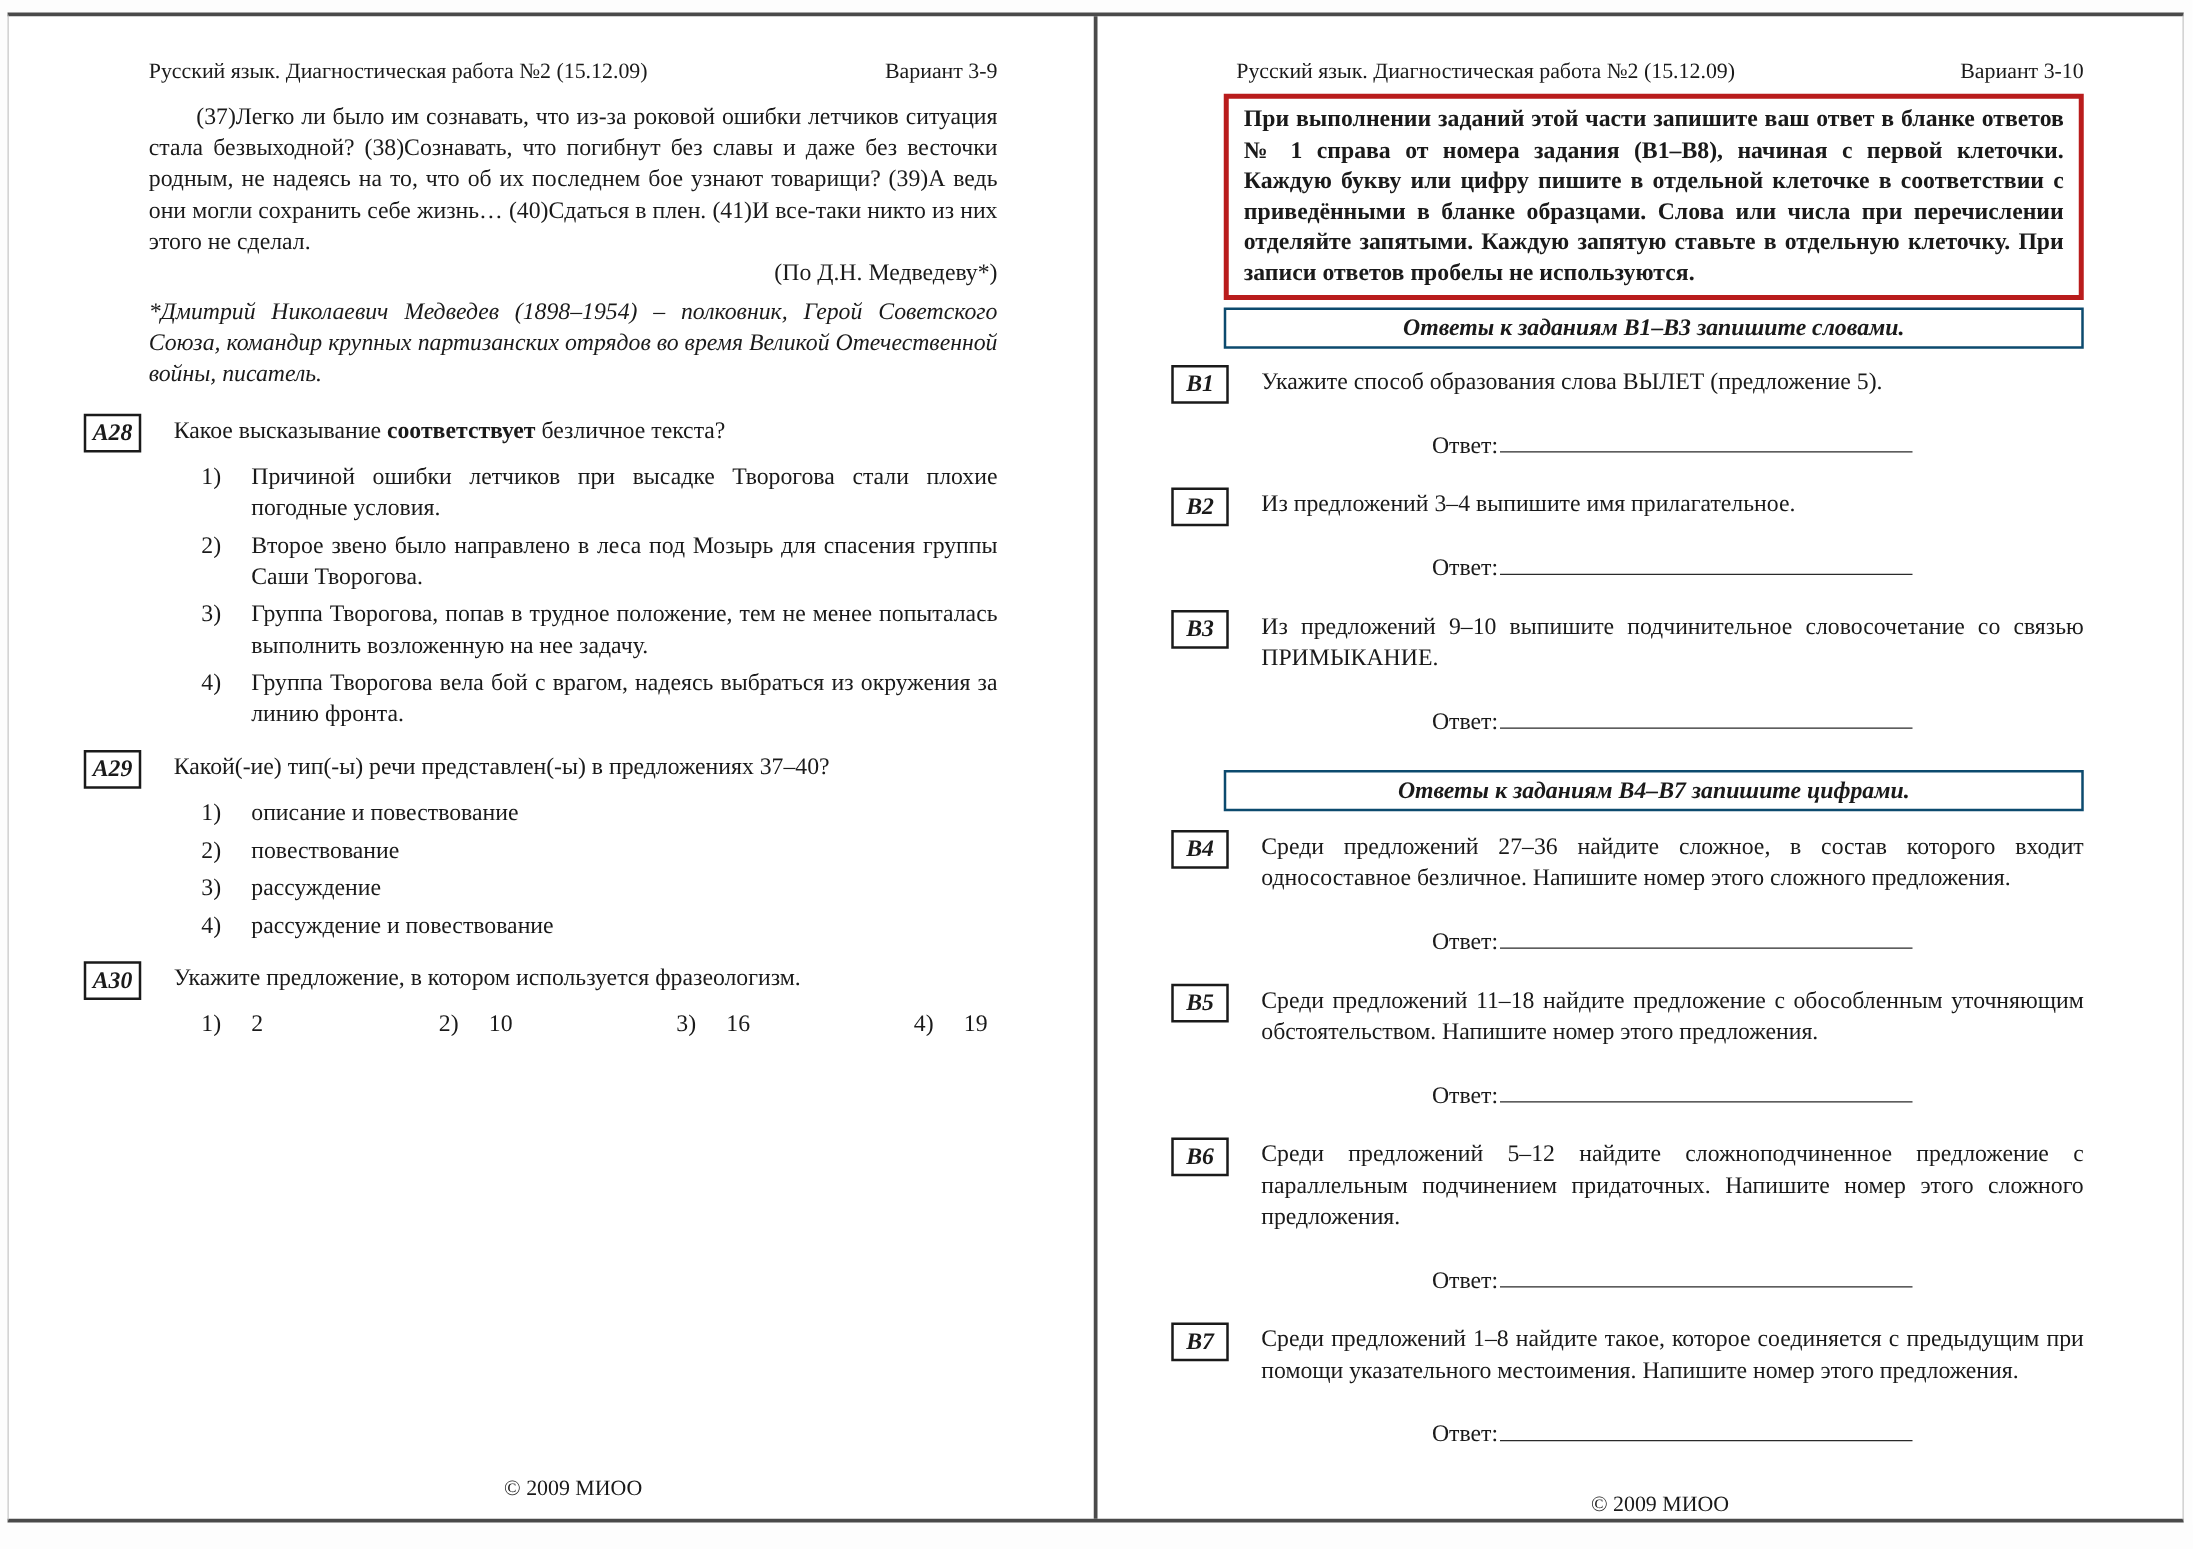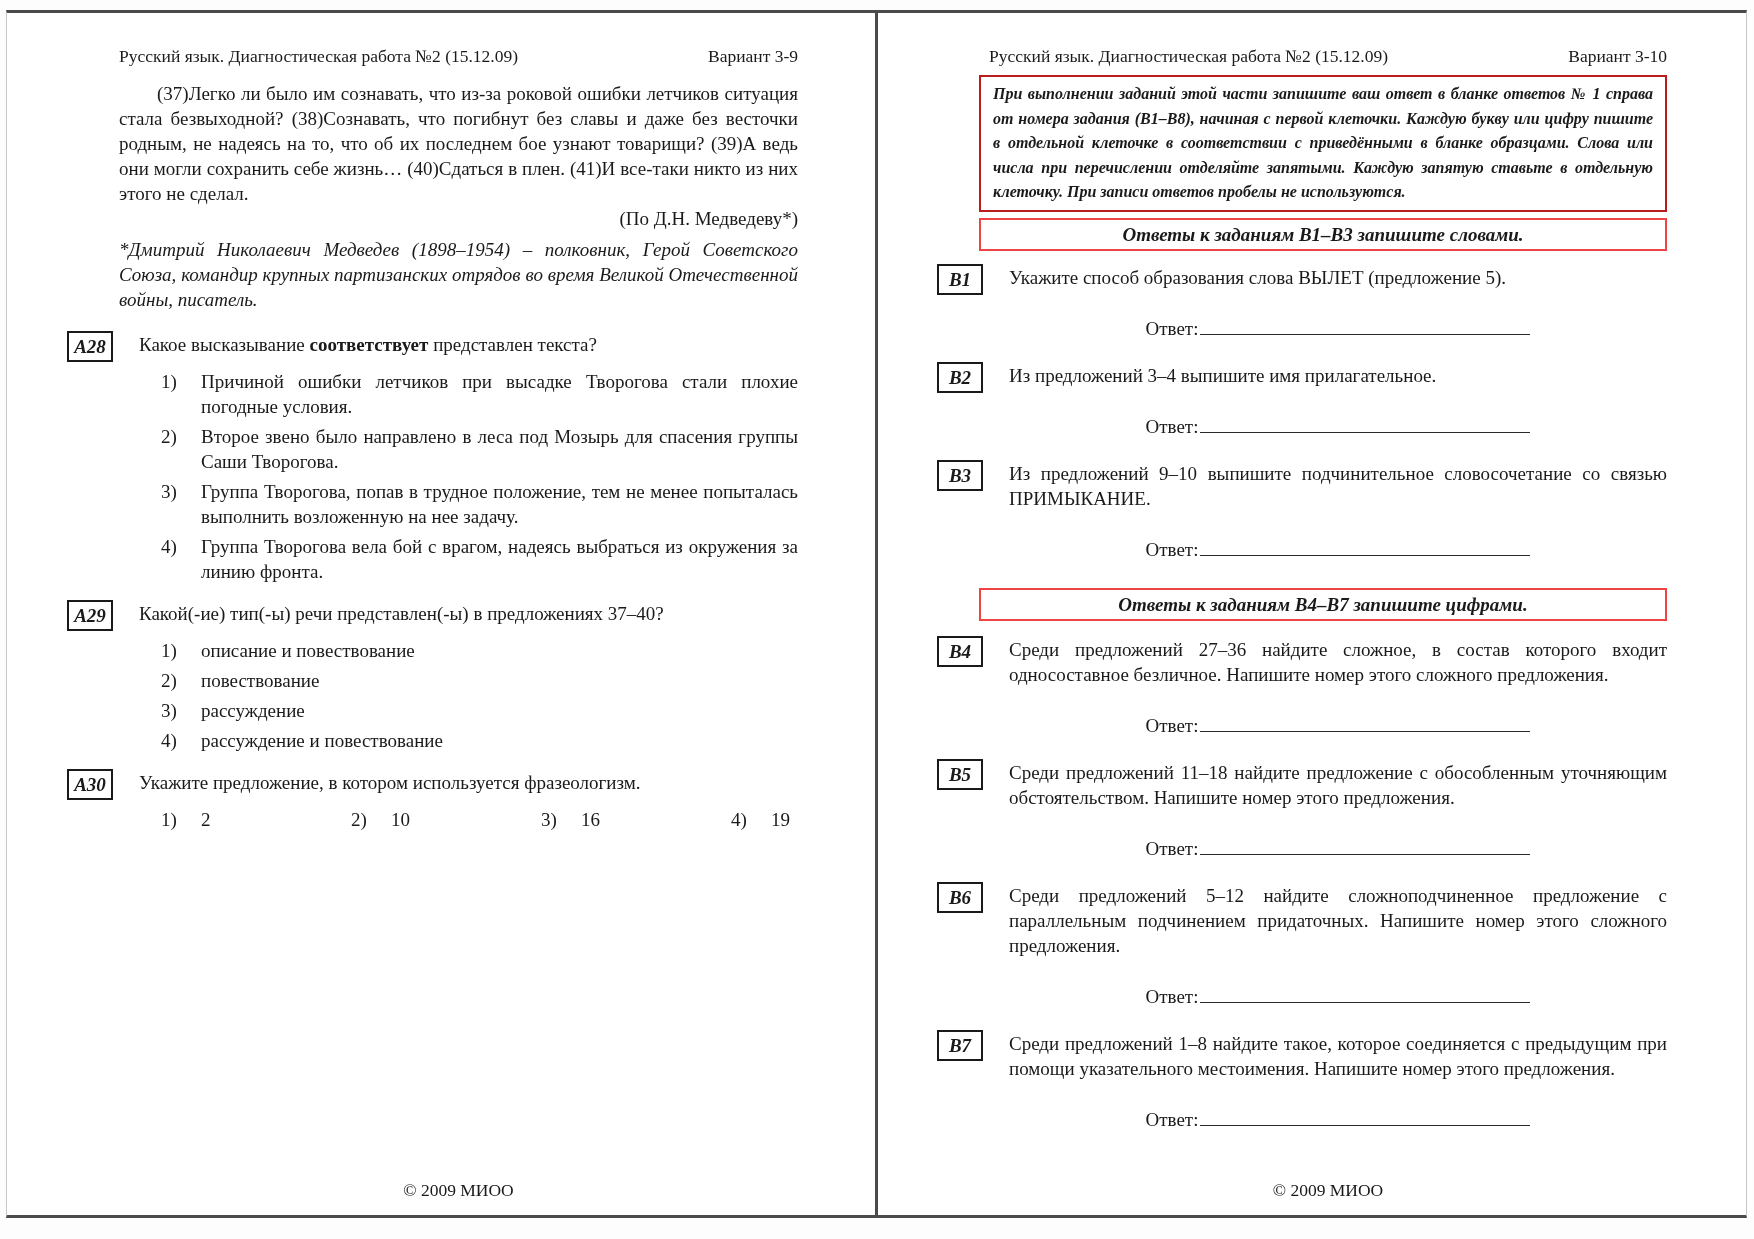--- a/index.html
+++ b/index.html
@@ -78,31 +78,31 @@
   .inline-opts{display:flex;margin-left:22px;margin-top:12px;}
   .inline-opt{flex:0 0 190px;}
   .inline-opt .opt-num{display:inline-block;width:40px;}
   .part-title{
     margin:0 0 6px;
     text-align:center;
     font-size:27px;line-height:34px;
     font-weight:bold;
   }
   .rules-box{
-    border:2px solid #b91c1c;
+    border:4px solid #b91c1c;
     box-sizing:border-box;
     margin:0 0 6px -10px;
     width:calc(100% + 10px);
     padding:5px 12px;
-    font-weight:bold;font-style:italic;
-    font-size:16px;line-height:24.5px;
+    font-weight:bold;
+    font-size:19px;line-height:24.5px;
     text-align:justify;
   }
   .section-box{
-    border:2px solid #ef4444;
+    border:2px solid #0c4a6e;
     box-sizing:border-box;
     margin:0 0 14px -10px;
     width:calc(100% + 10px);
     padding:2px 0;
     text-align:center;
     font-weight:bold;font-style:italic;
   }
   .section-box.sec2{margin-top:4px;margin-bottom:16px;}
   .task .q-text{margin-bottom:0;}
   .answer-row{
@@ -137,21 +137,21 @@
       <span>Русский язык. Диагностическая работа №2 (15.12.09)</span>
       <span>Вариант 3-9</span>
     </header>
     <p class="passage">(37)Легко ли было им сознавать, что из-за роковой ошибки летчиков ситуация стала безвыходной? (38)Сознавать, что погибнут без славы и даже без весточки родным, не надеясь на то, что об их последнем бое узнают товарищи? (39)А ведь они могли сохранить себе жизнь… (40)Сдаться в плен. (41)И все-таки никто из них этого не сделал.</p>
     <p class="attribution">(По Д.Н. Медведеву*)</p>
     <p class="footnote">*Дмитрий Николаевич Медведев (1898–1954) – полковник, Герой Советского Союза, командир крупных партизанских отрядов во время Великой Отечественной войны, писатель.</p>
     <div>
         <section class="q-row">
           <div class="id-box">А28</div>
           <div class="q-body">
-            <p class="q-text"><span>Какое высказывание </span><span class="b">соответствует</span><span> представлен текста?</span></p>
+            <p class="q-text"><span>Какое высказывание </span><span class="b">соответствует</span><span> безличное текста?</span></p>
             <div class="opts">
               <div class="opt">
                 <span class="opt-num">1)</span>
                 <span class="opt-text">Причиной ошибки летчиков при высадке Творогова стали плохие погодные условия.</span>
               </div>
               <div class="opt">
                 <span class="opt-num">2)</span>
                 <span class="opt-text">Второе звено было направлено в леса под Мозырь для спасения группы Саши Творогова.</span>
               </div>
               <div class="opt">

